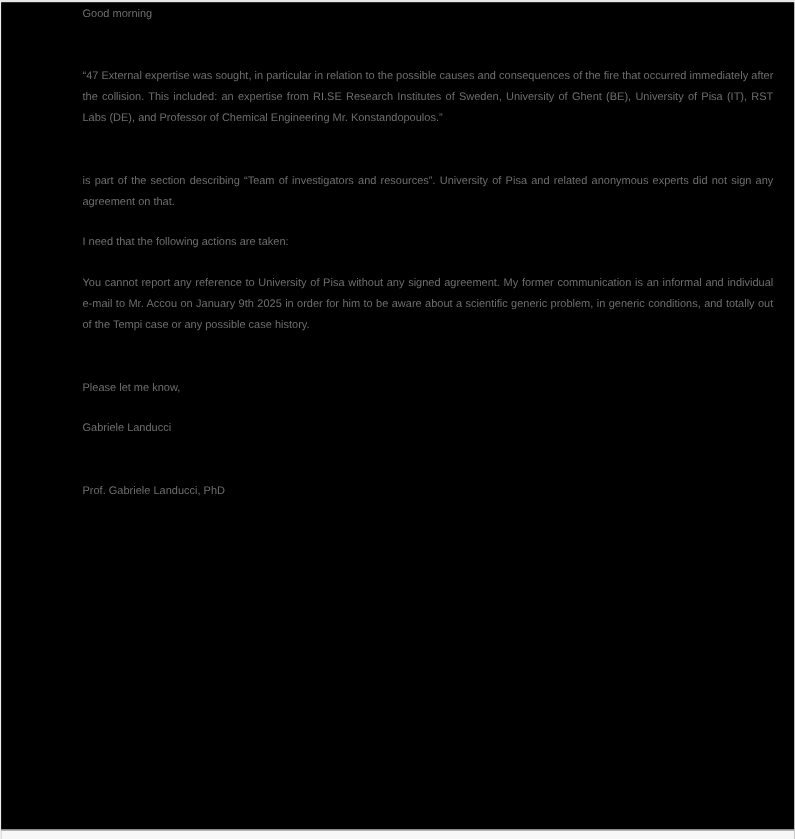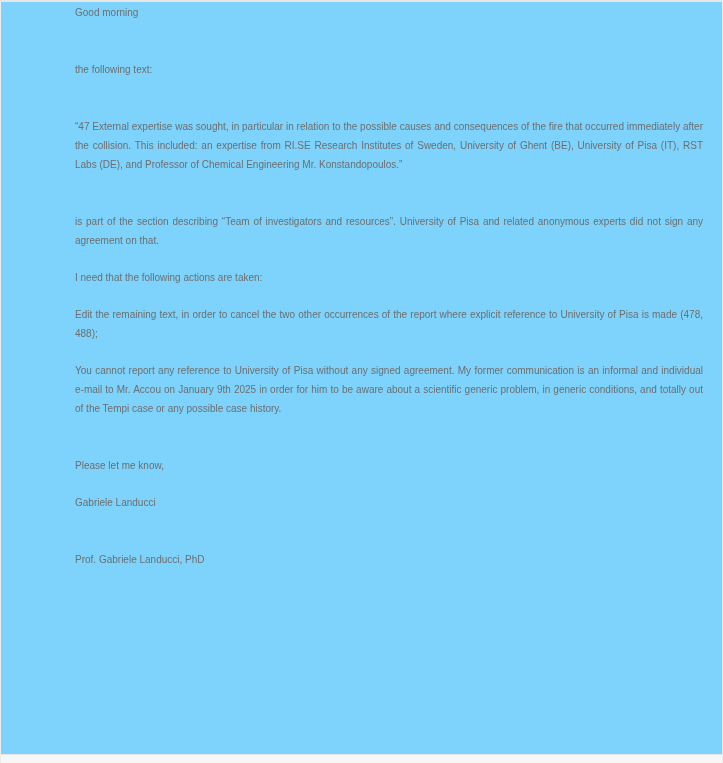--- a/index.html
+++ b/index.html
@@ -10,21 +10,21 @@
     width: 723px;
     height: 763px;
     overflow: hidden;
     background: #f5f5f5;
     font-family: "Liberation Sans", "DejaVu Sans", sans-serif;
   }
   .page {
     position: relative;
     width: 723px;
     height: 763px;
-    background: #7dd3fc;
+    background: #000000;
     border-top: 2px solid #e7e7e7;
     border-left: 1px solid #ececec;
     border-right: 1px solid #ececec;
     box-sizing: border-box;
   }
   .email-body {
     padding: 1px 20px 0 74px;
     width: 628px;
     box-sizing: content-box;
   }
@@ -57,25 +57,23 @@
     bottom: 0;
     background: #f7f7f7;
   }
 </style>
 </head>
 <body>
 
 <div class="page">
   <div class="email-body">
     <p class="mb-l">Good morning</p>
-    <p class="mb-l">the following text:</p>
     <p class="mb-l justify">“47 External expertise was sought, in particular in relation to the possible causes and consequences of the fire that occurred immediately after the collision. This included: an expertise from RI.SE Research Institutes of Sweden, University of Ghent (BE), University of Pisa (IT), RST Labs (DE), and Professor of Chemical Engineering Mr. Konstandopoulos.”</p>
     <p class="mb-s justify">is part of the section describing “Team of investigators and resources”. University of Pisa and related anonymous experts did not sign any agreement on that.</p>
     <p class="mb-s">I need that the following actions are taken:</p>
-    <p class="mb-s justify">Edit the remaining text, in order to cancel the two other occurrences of the report where explicit reference to University of Pisa is made (478, 488);</p>
     <p class="mb-l justify">You cannot report any reference to University of Pisa without any signed agreement. My former communication is an informal and individual e-mail to Mr. Accou on January 9th 2025 in order for him to be aware about a scientific generic problem, in generic conditions, and totally out of the Tempi case or any possible case history.</p>
     <p class="mb-s">Please let me know,</p>
     <p class="mb-l">Gabriele Landucci</p>
     <p>Prof. Gabriele Landucci, PhD</p>
   </div>
   <div class="bottom-divider"></div>
   <div class="bottom-strip"></div>
 </div>
 
 </body></html>

